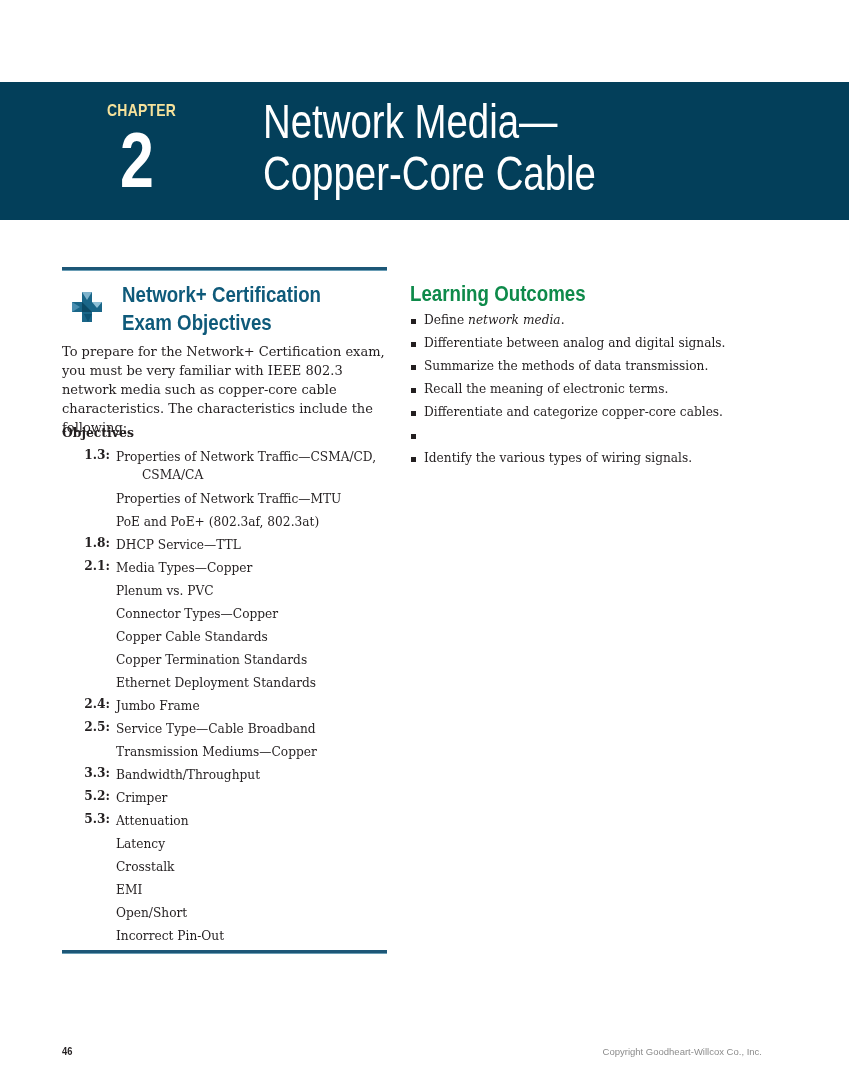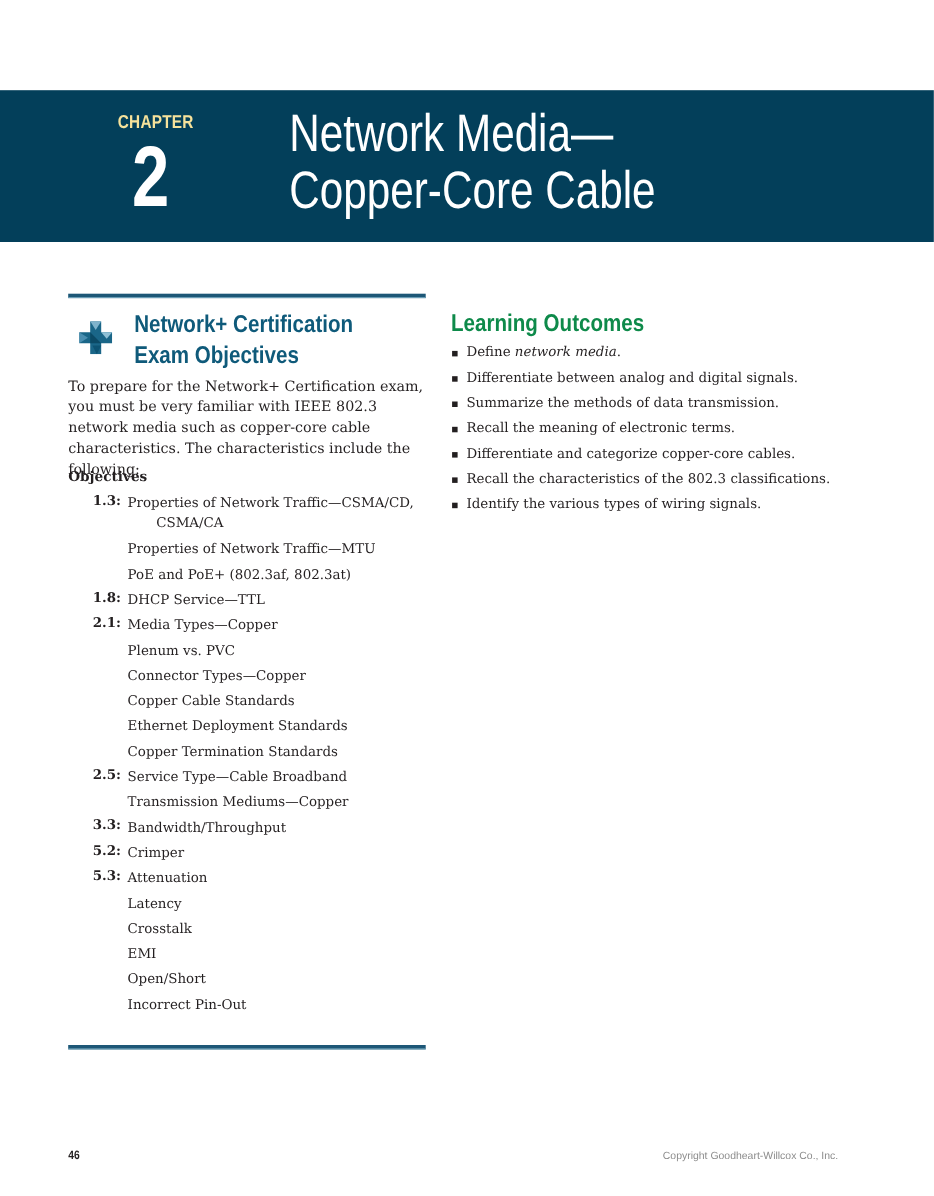--- a/index.html
+++ b/index.html
@@ -87,25 +87,29 @@
   <div class="obj-row">
       <span class="obj-code"></span>
       <span class="obj-text">Connector Types—Copper</span>
     </div>
   <div class="obj-row">
       <span class="obj-code"></span>
       <span class="obj-text">Copper Cable Standards</span>
     </div>
   <div class="obj-row">
       <span class="obj-code"></span>
+      <span class="obj-text">Copper Termination Standards</span>
+    </div>
+  <div class="obj-row">
+      <span class="obj-code"></span>
       <span class="obj-text">Ethernet Deployment Standards</span>
     </div>
   <div class="obj-row">
-      <span class="obj-code"></span>
-      <span class="obj-text">Copper Termination Standards</span>
+      <span class="obj-code">2.4:</span>
+      <span class="obj-text">Jumbo Frame</span>
     </div>
   <div class="obj-row">
       <span class="obj-code">2.5:</span>
       <span class="obj-text">Service Type—Cable Broadband</span>
     </div>
   <div class="obj-row">
       <span class="obj-code"></span>
       <span class="obj-text">Transmission Mediums—Copper</span>
     </div>
   <div class="obj-row">
@@ -147,18 +151,18 @@
 <div class="lo-heading">Learning Outcomes</div>
 <div class="lo-list">
   <div class="lo-item">
     <span class="lo-bullet"></span>
     <span>Define </span><em>network media</em><span>.</span>
   </div>
   <div class="lo-item"><span class="lo-bullet"></span><span>Differentiate between analog and digital signals.</span></div>
   <div class="lo-item"><span class="lo-bullet"></span><span>Summarize the methods of data transmission.</span></div>
   <div class="lo-item"><span class="lo-bullet"></span><span>Recall the meaning of electronic terms.</span></div>
   <div class="lo-item"><span class="lo-bullet"></span><span>Differentiate and categorize copper-core cables.</span></div>
-  <div class="lo-item"><span class="lo-bullet"></span><span>Recall the characteristics of the 802.3 classifications.</span></div>
+  <div class="lo-item"><span class="lo-bullet"></span></div>
   <div class="lo-item"><span class="lo-bullet"></span><span>Identify the various types of wiring signals.</span></div>
 </div>
 
 <div class="page-num">46</div>
 <div class="copyright">Copyright Goodheart-Willcox Co., Inc.</div>
 
 </body></html>

